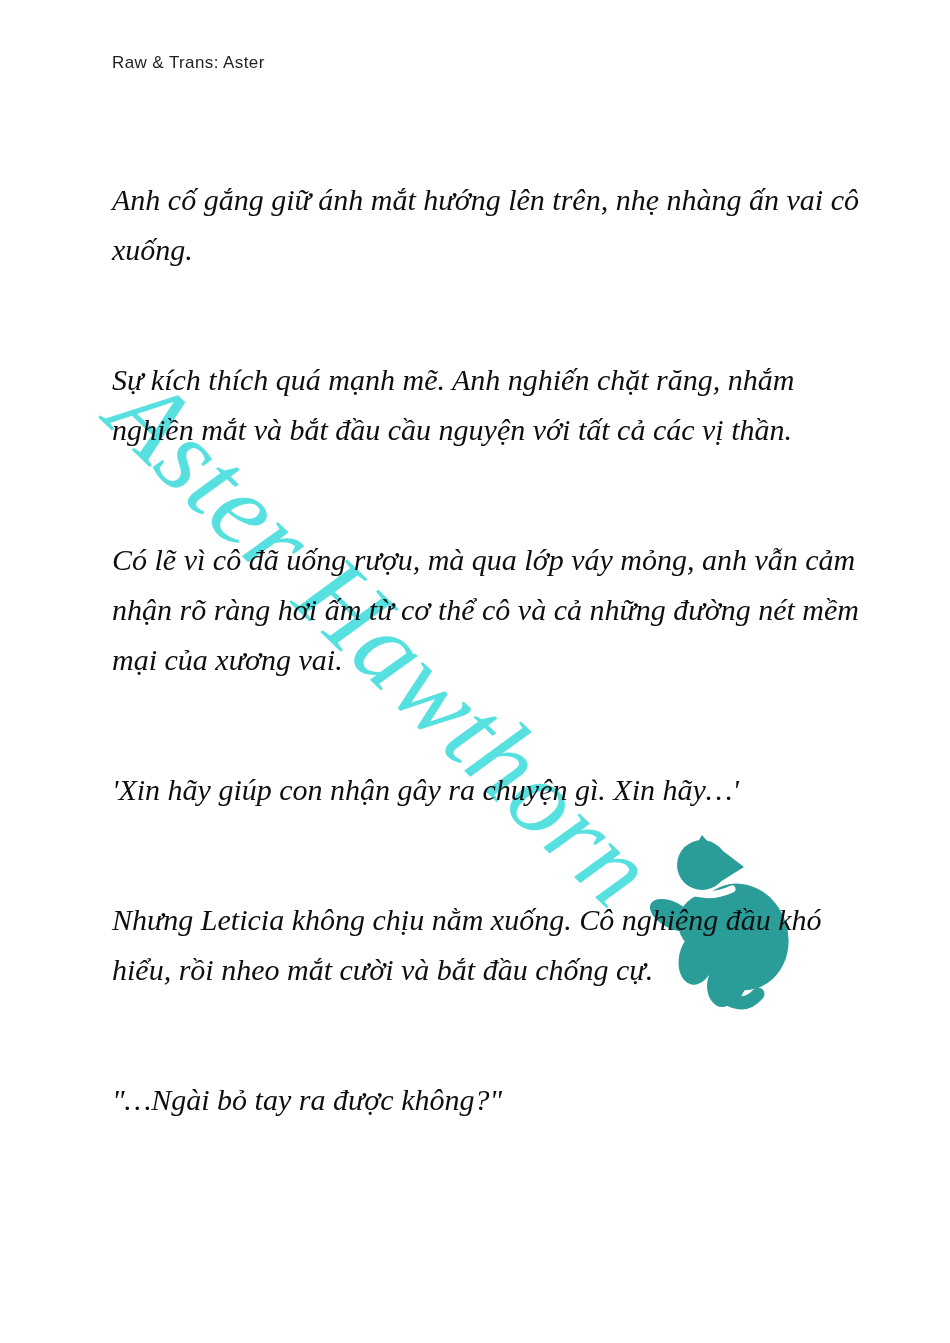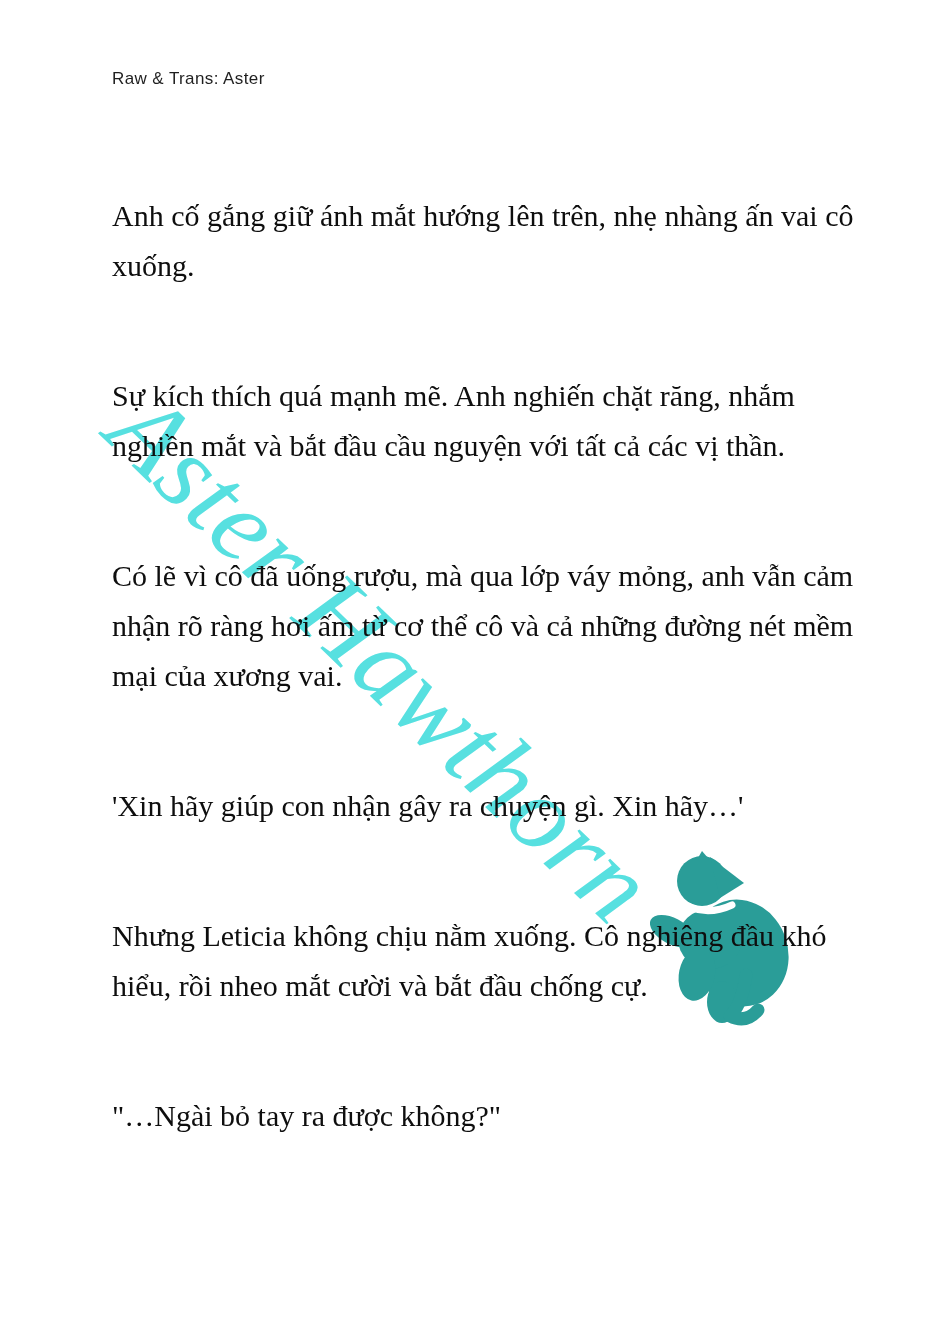--- a/index.html
+++ b/index.html
@@ -14,21 +14,20 @@
   body {
     position: relative;
     background: var(--page-bg);
     overflow: hidden;
     font-family: "Liberation Serif", "DejaVu Serif", serif;
   }
   .page {
     position: absolute;
     inset: 0;
     background: var(--page-bg);
-    margin-top: 16px;
   }
   .credit {
     position: absolute;
     left: 112px;
     top: 53px;
     font-family: "Liberation Sans", "DejaVu Sans", sans-serif;
     font-size: 17px;
     letter-spacing: 0.4px;
     color: var(--header-color);
     z-index: 4;
@@ -55,20 +54,21 @@
     top: 175px;
     width: 770px;
     font-size: 30px;
     line-height: 50px;
     color: var(--text-color);
     z-index: 3;
   }
   .body-text p {
     white-space: pre-line;
     margin: 0 0 80px 0;
+    font-style: italic;
   }
   .cat {
     position: absolute;
     left: 650px;
     top: 833px;
     width: 140px;
     height: 185px;
     color: var(--cat-color);
     z-index: 2;
   }

